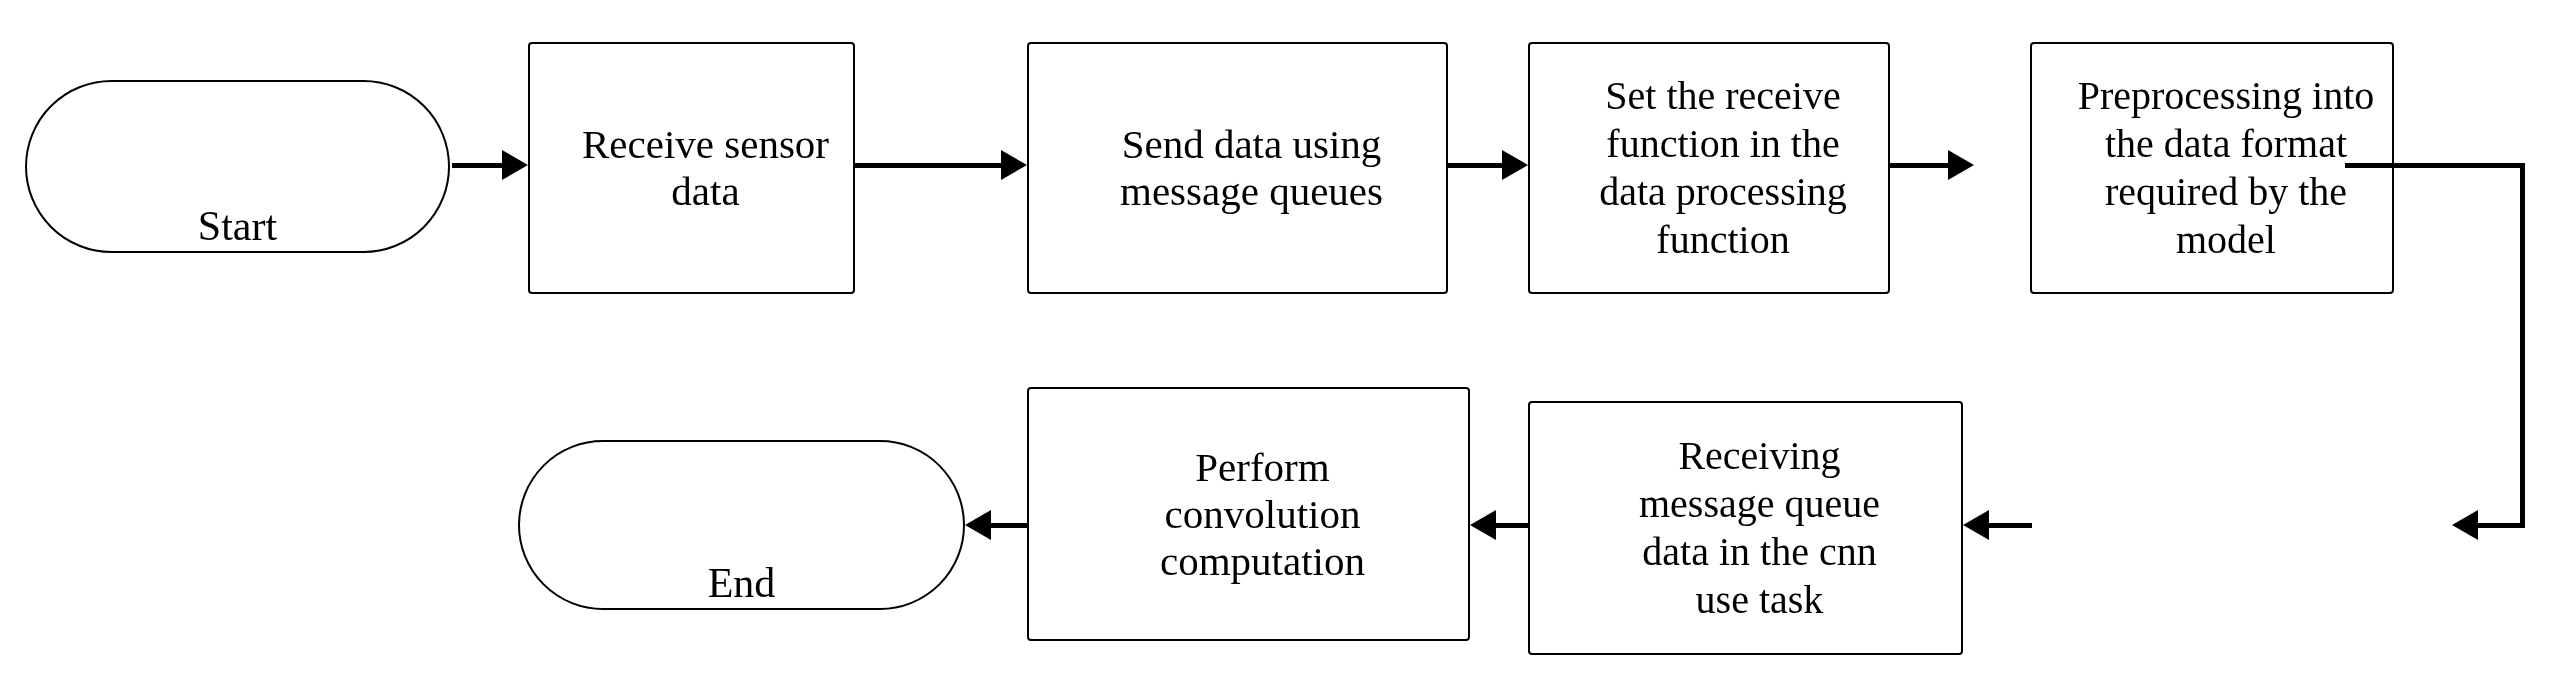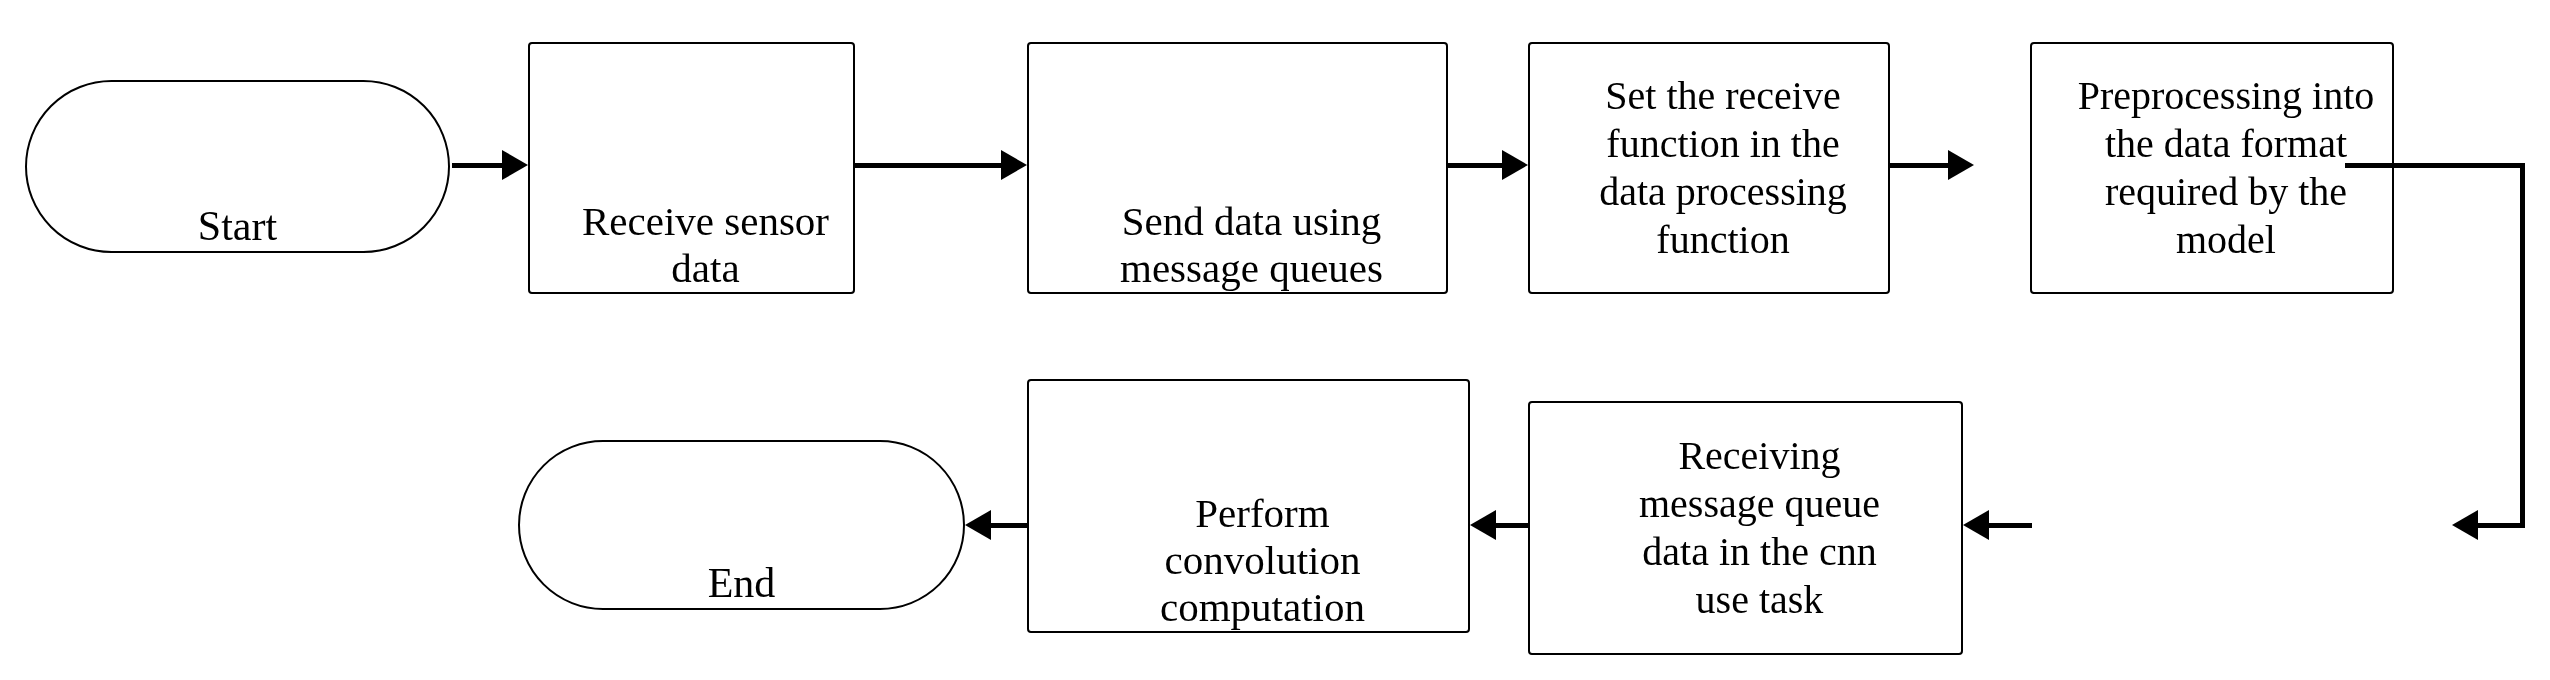--- a/index.html
+++ b/index.html
@@ -37,21 +37,21 @@
   .terminator {
     border-radius: 999px;
     border-width: 2px;
     align-items: flex-end;
   }
   .process {
     border-radius: 4px;
     padding-left: 28px;
   }
   .fs-40 { font-size: 40px; line-height: 48px; }
-  .fs-41 { font-size: 41px; line-height: 47px; align-items: flex-end; }
+  .fs-41 { font-size: 41px; line-height: 47px; }
   .fs-42 { font-size: 42px; line-height: 49px; }
 
   
   .edge-line {
     position: absolute;
     background: #000000;
   }
   .edge-h { height: 5px; }
   .edge-v { width: 5px; }
   .arrowhead {
@@ -126,21 +126,21 @@
   <div class="node process fs-40" style="left:1528px; top:401px; width:435px; height:254px;">
     <span class="label">Receiving
 message queue
 data in the cnn
 use task</span>
   </div>
 
   <div class="edge-line edge-h" style="left:1496px; top:523px; width:34px;"></div>
   <div class="arrowhead arrow-left" style="left:1470px; top:510px;"></div>
 
-  <div class="node process fs-41" style="left:1027px; top:379px; width:443px; height:254px;">
+  <div class="node process fs-41" style="left:1027px; top:387px; width:443px; height:254px;">
     <span class="label">Perform
 convolution
 computation</span>
   </div>
 
   <div class="edge-line edge-h" style="left:991px; top:523px; width:38px;"></div>
   <div class="arrowhead arrow-left" style="left:965px; top:510px;"></div>
 
   <div class="node terminator fs-42" style="left:518px; top:440px; width:447px; height:170px;">
     <span class="label">End</span>

